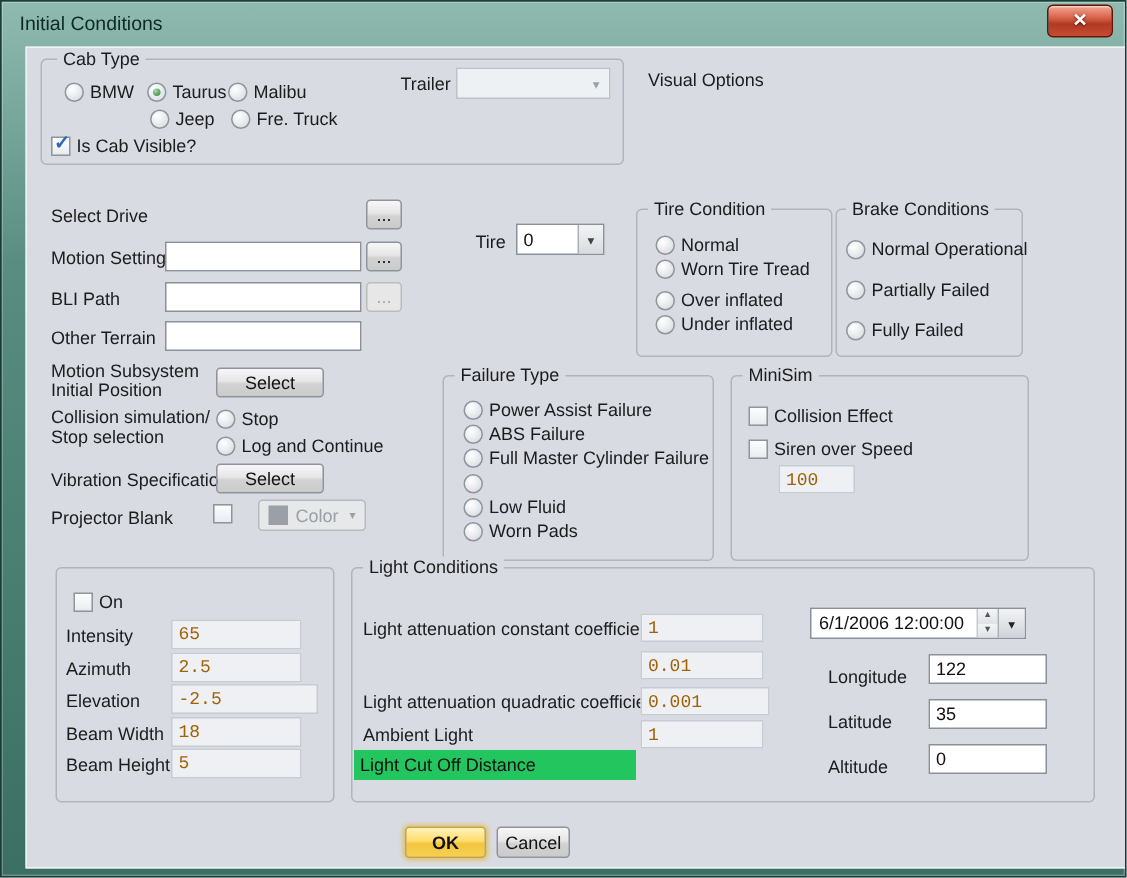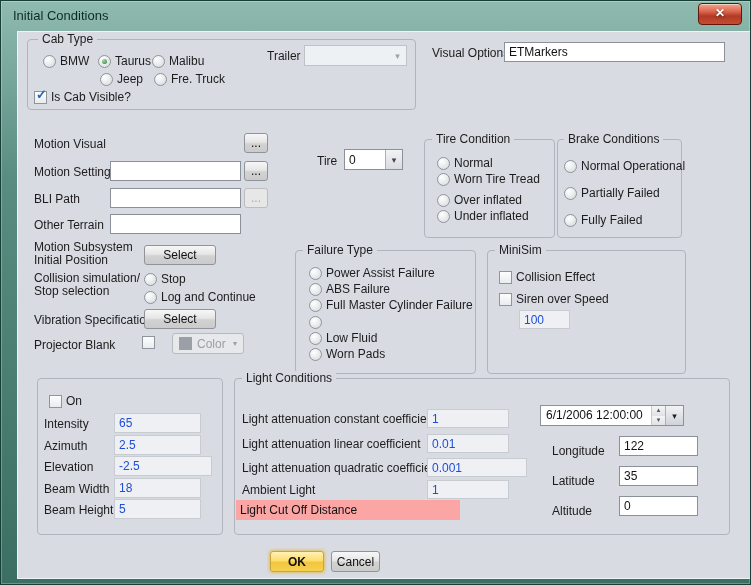--- a/index.html
+++ b/index.html
@@ -31,21 +31,21 @@
   .radio.on::after { content:""; position:absolute; left:3px; top:3px; width:5px; height:5px; border-radius:50%;
         background:radial-gradient(circle at 35% 30%,#a5d8a8,#2e7d38); }
 
   .cb { position:absolute; width:13px; height:13px; border:1px solid #8e959c;
         background:linear-gradient(180deg,#fdfdfd,#e9ecef); }
   .chk { position:absolute; left:1px; top:-4px; font-style:normal; color:#2b67b3; font-weight:bold;
         font-size:13px; line-height:13px; }
 
   .txt { position:absolute; height:20px; border:1px solid #8a919b; background:#fff; font-family:inherit;
         font-size:12px; color:#111; padding:0 4px; }
-  .txt.dis { background:#eef0f4; border-color:#c7ccd3; color:#1d4ed8; }
+  .txt.dis { background:#eef0f4; border-color:#c7ccd3; color:#a16207;font-family:Liberation Mono, monospace; }
   .txt.focus { border:2px solid #26282b; }
 
   .btn { position:absolute; height:20px; border:1px solid #8f949b; border-radius:3px;
         background:linear-gradient(180deg,#f7f7f7,#e6e6e6 45%,#d2d2d2 55%,#cbcbcb); font-family:inherit;
         font-size:12px; color:#111; text-align:center; cursor:default; }
   .btn.dis { color:#a9a9a9; background:#e7e7e7; border-color:#bcbcbc; }
   .btn.ok { font-weight:bold; background:linear-gradient(180deg,#fff2ba,#ffdd6e 45%,#f2c63e 55%,#f6d052);
         border-color:#c9a43c; box-shadow:0 0 3px 1px rgba(226,190,85,.95); }
 
   .combo { position:absolute; height:21px; border:1px solid #8a919b; background:#fff; display:flex; align-items:center; }
@@ -61,21 +61,21 @@
   .dt .spin i { flex:1; font-style:normal; font-size:7px; line-height:8px; text-align:center; color:#555;
         background:linear-gradient(180deg,#f4f5f6,#dfe2e5); }
   .dt .drop { width:18px; font-size:9px; color:#222; display:flex; align-items:center; justify-content:center;
         background:linear-gradient(180deg,#f2f3f5,#cfd3d8); border-left:1px solid #aab0b6; }
 
   .colorbtn { position:absolute; height:21px; width:72px; display:flex; align-items:center; gap:5px; padding:0 6px;
         background:#e7e8ea; border:1px solid #b7babf; border-radius:3px; color:#9aa0a6; font-size:12px; }
   .colorbtn .swatch { width:13px; height:13px; background:#9aa0a6; }
   .colorbtn .arw { margin-left:auto; font-size:8px; font-style:normal; }
 
-  .cutlbl { position:absolute; background:#fca5a5; font-size:12px; color:#111; padding:3px 4px; width:224px; height:20px; }
+  .cutlbl { position:absolute; background:#22c55e; font-size:12px; color:#111; padding:3px 4px; width:188px; height:20px; }
 </style>
 </head>
 <body>
 
 <div id="win">
   <span class="title-text">Initial Conditions</span>
   <div class="close-btn"><span>✕</span></div>
 
   <div class="client">
 
@@ -95,23 +95,22 @@
         <i class="chk">✓</i>
       </span>
     <span class="lbl" style="left:33px;top:58px">Is Cab Visible?</span>
     <span class="lbl" style="left:249px;top:17px">Trailer</span>
     <div class="combo dis" style="left:286px;top:13px;width:103px">
       <span class="cval"></span>
       <span class="carw">▾</span>
     </div>
 
     <span class="lbl" style="left:414px;top:14px">Visual Options</span>
-    <input class="txt" style="left: 486px; top: 10px; width: 221px;" value="ETMarkers">
-
-    <span class="lbl" style="left:16px;top:105px">Motion Visual</span>
+
+    <span class="lbl" style="left:16px;top:105px">Select Drive</span>
     <button class="btn" style="left:226px;top:101px;width:24px">...</button>
 
     <span class="lbl" style="left:16px;top:133px">Motion Settings</span>
     <input class="txt" style="left: 92px; top: 129px; width: 131px;" value="">
     <button class="btn" style="left:226px;top:129px;width:24px">...</button>
 
     <span class="lbl" style="left:16px;top:160px">BLI Path</span>
     <input class="txt" style="left: 92px; top: 156px; width: 131px;" value="">
     <button class="btn dis" style="left:226px;top:156px;width:24px">...</button>
 
@@ -200,24 +199,23 @@
     <span class="lbl" style="left:26px;top:450px">Beam Width</span>
     <input class="txt dis" style="left: 96px; top: 446px; width: 87px;" value="18">
     <span class="lbl" style="left:26px;top:471px">Beam Height</span>
     <input class="txt dis" style="left: 96px; top: 467px; width: 87px;" value="5">
 
     <div class="g" style="left:216px;top:346px;width:496px;height:157px"></div>
     <span class="legend" style="left:224px;top:339px">Light Conditions</span>
 
     <span class="lbl" style="left:224px;top:380px">Light attenuation constant coefficient</span>
     <input class="txt dis" style="left: 409px; top: 377px; width: 82px; height: 19px;" value="1">
-    <span class="lbl" style="left:224px;top:405px">Light attenuation linear coefficient</span>
     <input class="txt dis" style="left: 409px; top: 402px; width: 82px; height: 19px;" value="0.01">
     <span class="lbl" style="left:224px;top:429px">Light attenuation quadratic coefficient</span>
-    <input class="txt dis" style="left: 409px; top: 426px; width: 100px; height: 19px;" value="0.001">
+    <input class="txt dis" style="left: 409px; top: 426px; width: 86px; height: 19px;" value="0.001">
     <span class="lbl" style="left:224px;top:451px">Ambient Light</span>
     <input class="txt dis" style="left: 409px; top: 448px; width: 82px; height: 19px;" value="1">
 
     <span class="cutlbl" style="left:218px;top:468px">Light Cut Off Distance</span>
 
     <div class="dt" style="left:522px;top:373px;width:144px">
       <span class="dval">6/1/2006 12:00:00</span>
       <span class="spin">
         <i>▴</i>
         <i>▾</i>

